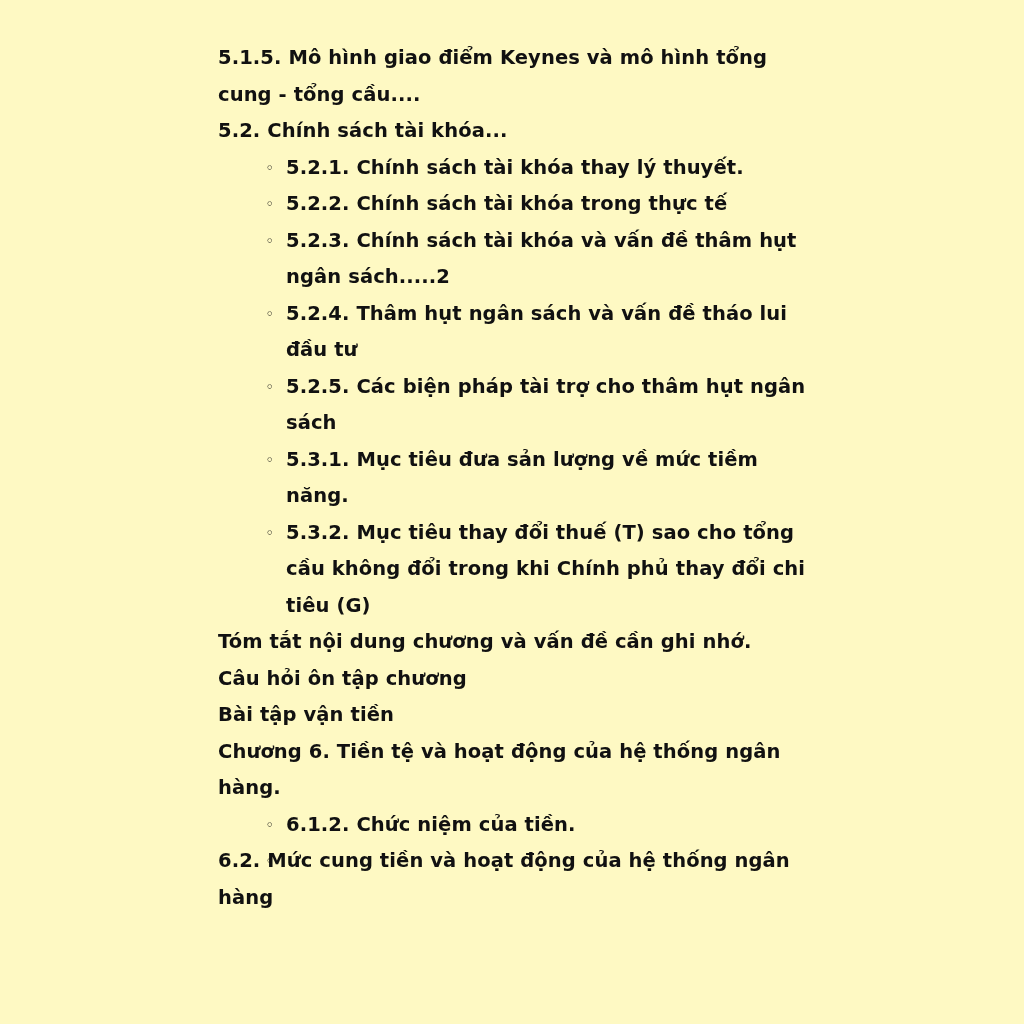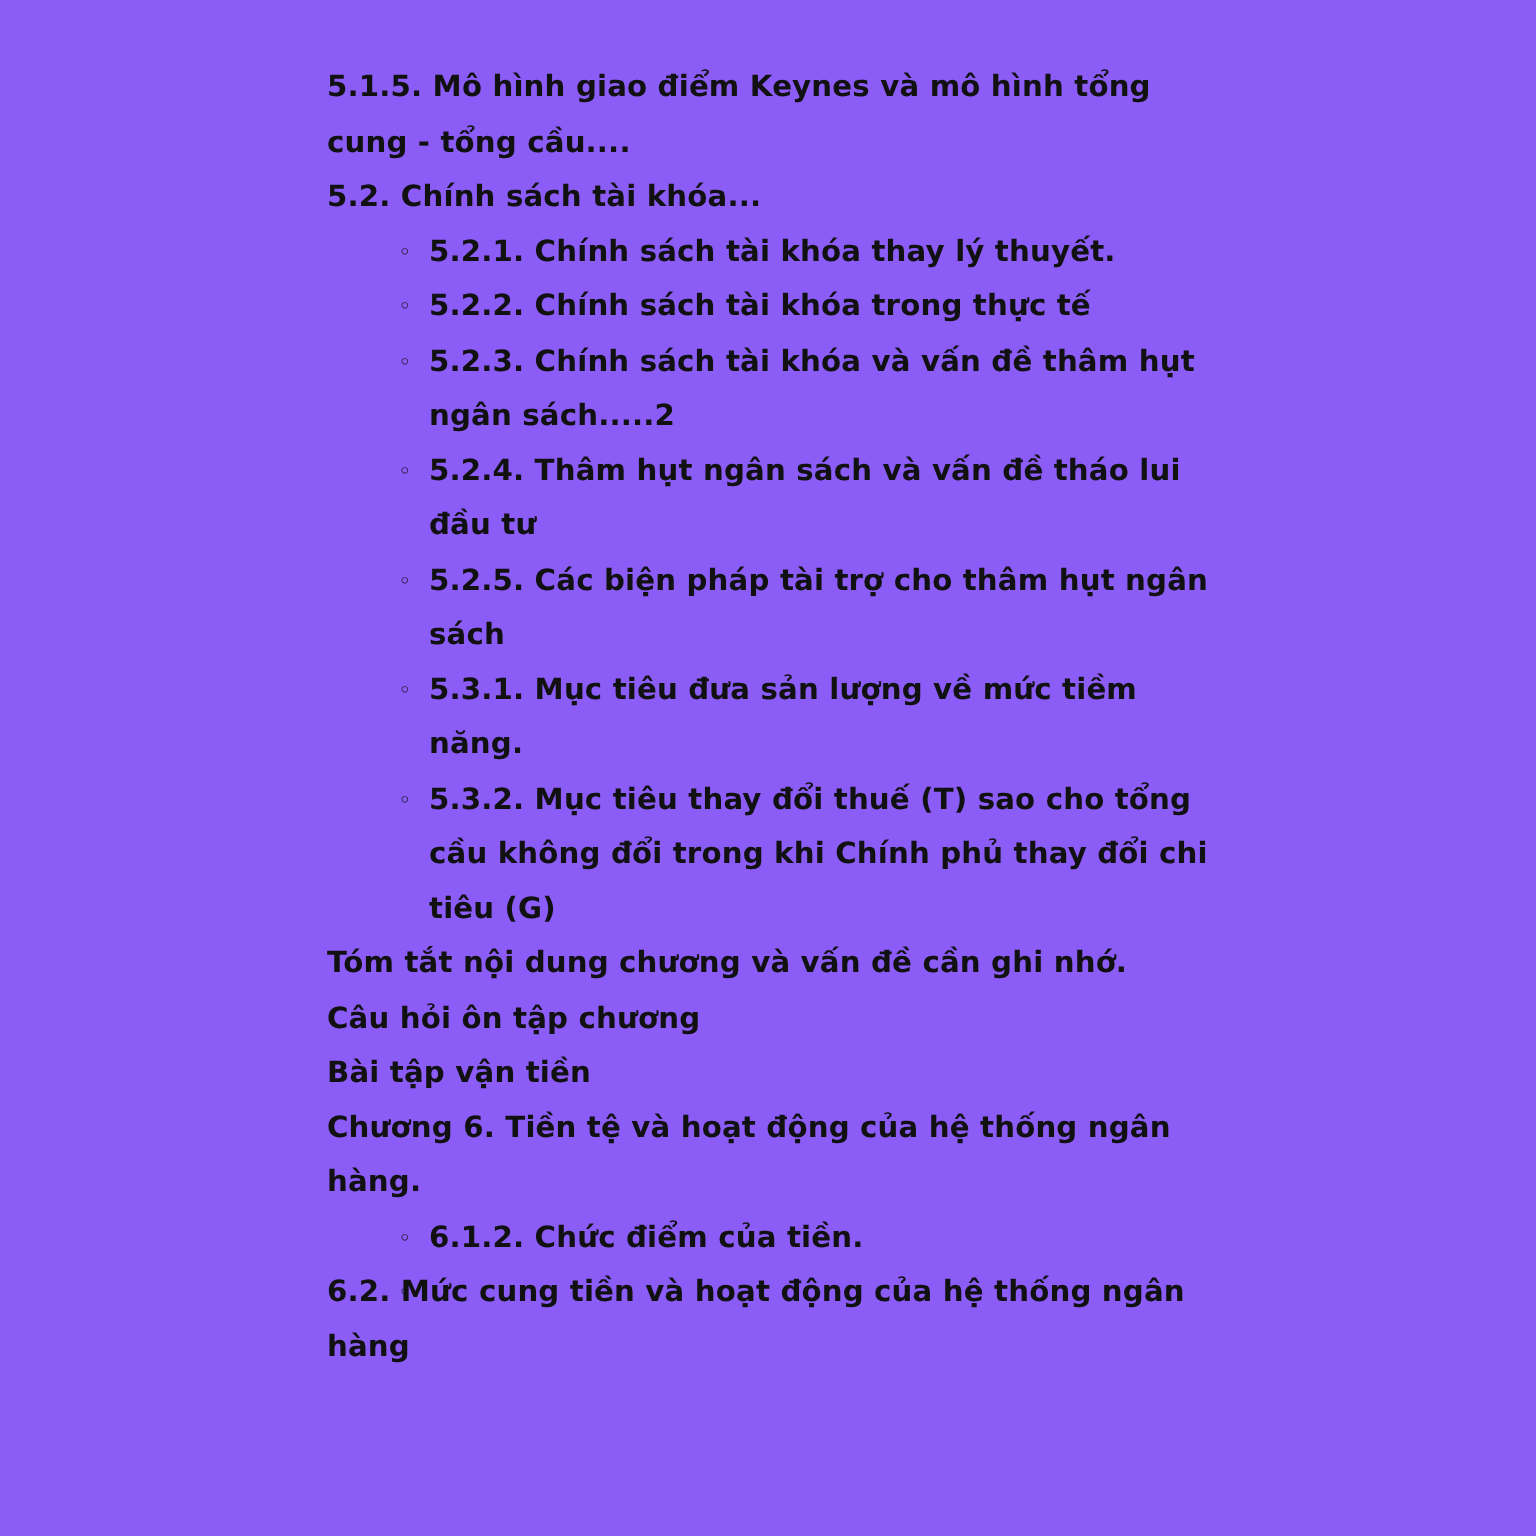--- a/index.html
+++ b/index.html
@@ -12,21 +12,21 @@
     height: 1024px;
     font-family: "DejaVu Sans", sans-serif;
     color: #000000;
     overflow: hidden;
   }
   .page {
     box-sizing: border-box;
     width: 1024px;
     height: 1024px;
     padding: 40px 200px 40px 218px;
-    background: #8b5cf6;
+    background: #fef9c3;
   }
   .toc {
     list-style: none;
     margin: 0;
     padding: 0;
   }
   .toc-entry {
     font-weight: bold;
     font-size: 19.5px;
     line-height: 36.5px;
@@ -118,21 +118,21 @@
     </li>
 
     <li class="toc-entry level-1">
       <span class="entry-text">Chương 6. Tiền tệ và hoạt động của hệ thống ngân hàng.</span>
     </li>
 
 
 
     <li class="toc-entry level-2">
       <span class="bullet">◦</span>
-      <span class="entry-text">6.1.2. Chức điểm của tiền.</span>
+      <span class="entry-text">6.1.2. Chức niệm của tiền.</span>
     </li>
 
     <li class="toc-entry level-2">
       <span class="bullet">◦</span>
     </li>
 
     <li class="toc-entry level-1">
       <span class="entry-text">6.2. Mức cung tiền và hoạt động của hệ thống ngân hàng</span>
     </li>
 

